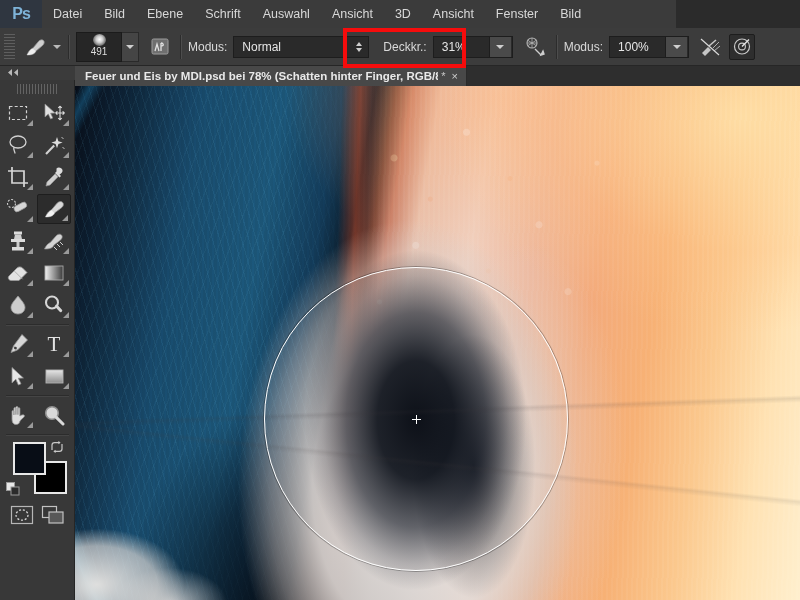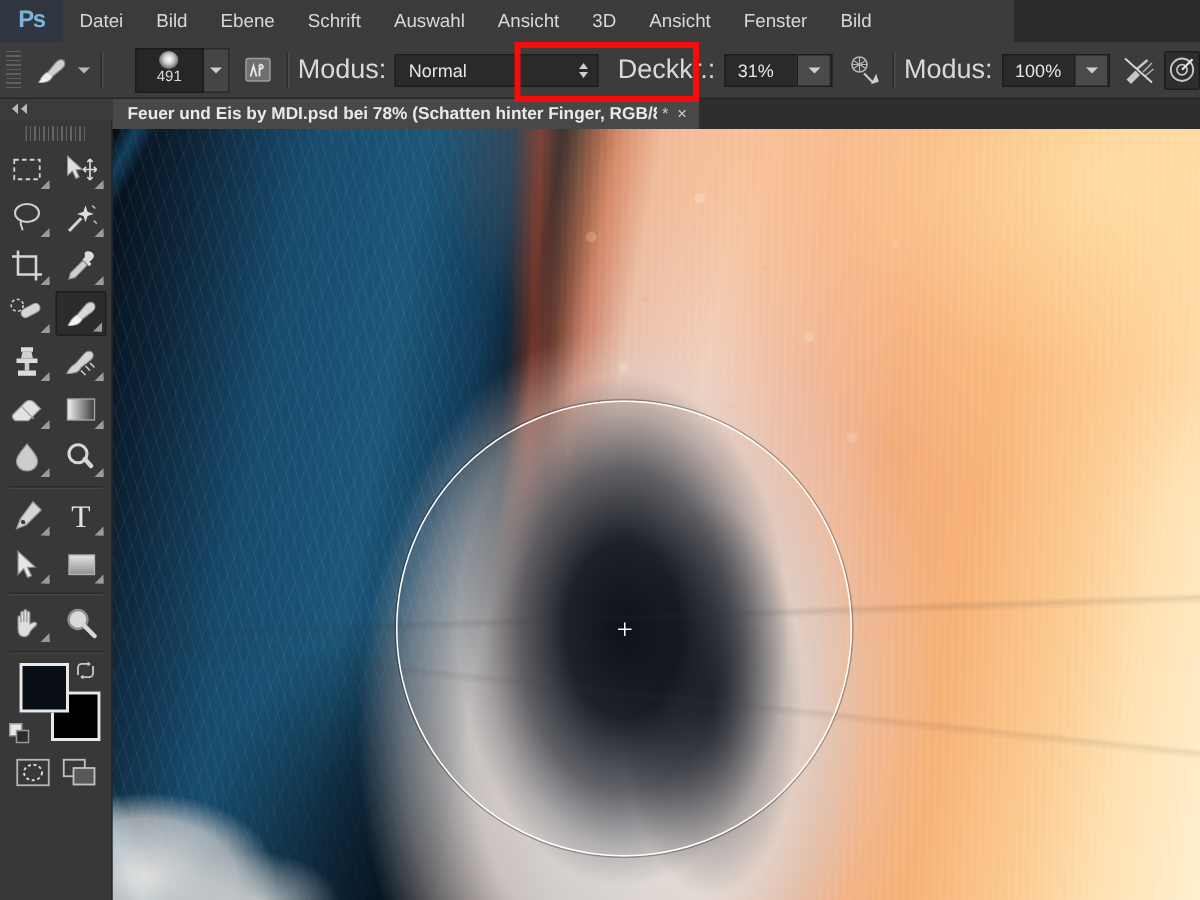--- a/index.html
+++ b/index.html
@@ -44,37 +44,36 @@
   .tool-preview{ width:26px; height:24px; display:flex; align-items:center;
                  justify-content:center; }
   .tiny-arrow{
     width:0;height:0;border-left:4px solid transparent;border-right:4px solid transparent;
     border-top:4px solid #b9b9b9; margin-left:5px;
   }
   .brush-chip{
     width:46px;height:30px;background:#262626;border:1px solid #1b1b1b;
     display:flex;flex-direction:column;align-items:center;justify-content:flex-start;
     position:relative;
-    margin-left:15px;
   }
   .brush-dot{
     width:13px;height:12px;margin-top:1px;border-radius:50%;
     background:radial-gradient(circle at 50% 45%, #fff 0%, #cdcdcd 35%, #6a6a6a 70%, #3a3a3a 100%);
   }
   .brush-num{ font-size:10px; color:#dcdcdc; line-height:10px; margin-top:1px; }
   .chip-drop{
     width:17px;height:30px;background:#454545;border:1px solid #2a2a2a;border-left:none;
     display:flex;align-items:center;justify-content:center;
   }
   .icon-btn{
     width:26px;height:26px;display:flex;align-items:center;justify-content:center;
     border-radius:2px;
   }
   .icon-btn.active{ background:#2e2e2e; border:1px solid #1d1d1d; }
-  .opt-label{ font-size:18px; color:#d9d9d9; margin-right:6px; white-space:nowrap;}
+  .opt-label{ font-size:12px; color:#d9d9d9; margin-right:6px; white-space:nowrap;}
   .combo{
     height:22px;background:#2a2a2a;border:1px solid #1d1d1d;
     display:flex;align-items:center;color:#e6e6e6;font-size:12px;
   }
   .combo .val{ padding:0 8px; flex:1; white-space:nowrap; }
   .combo .stepper{
     width:18px;height:20px;display:flex;flex-direction:column;
     align-items:center;justify-content:center;gap:2px;
   }
   .combo .dropbtn{
@@ -212,21 +211,21 @@
   <div class="icon-btn">
     <svg width="20" height="19" viewBox="0 0 20 19">
       <rect x="2" y="2" width="16" height="15" rx="1.5" fill="#6f6f6f" stroke="#9d9d9d"></rect>
       <path d="M5 14 L7 7 L9 14 M11 14 L11 6 M11 6 C13.5 6 14.5 9 11 9" stroke="#e2e2e2" stroke-width="1.3" fill="none"></path>
     </svg>
   </div>
 
   <div class="opt-sep"></div>
 
   <span class="opt-label">Modus:</span>
-  <div class="combo" style="width:150px">
+  <div class="combo" style="width:136px">
     <span class="val">Normal</span>
     <span class="stepper">
       <span class="caret-up"></span>
         <span class="caret-dn-sm"></span>
     </span>
   </div>
 
   <div style="width:14px"></div>
 
   <span class="opt-label">Deckkr.:</span>

